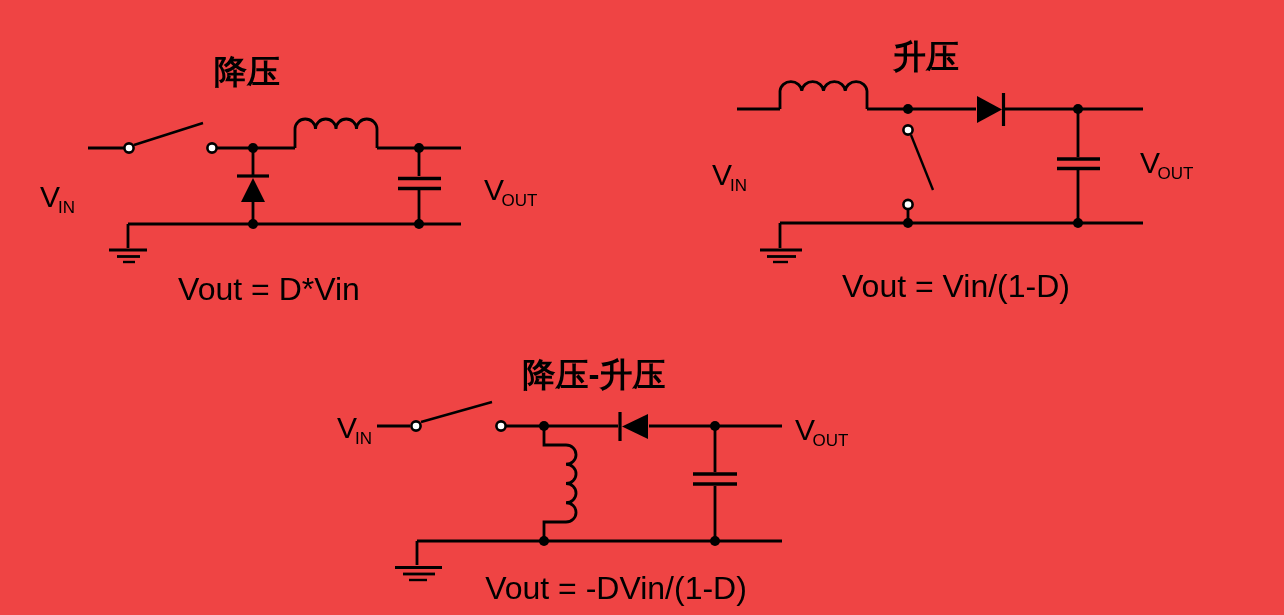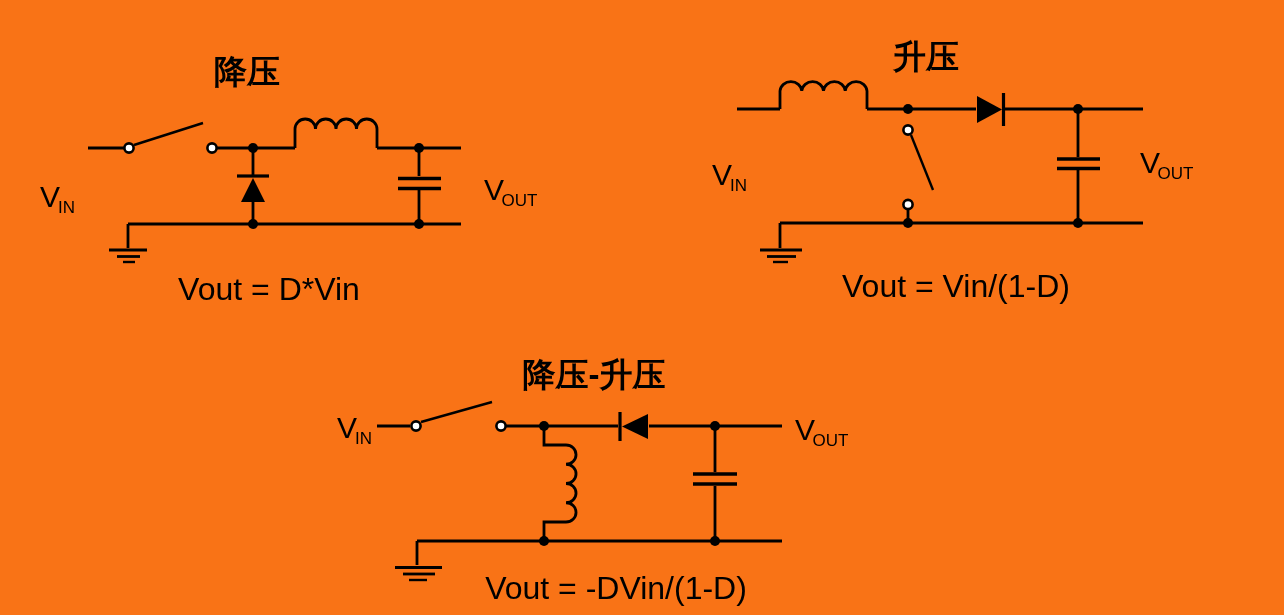--- a/index.html
+++ b/index.html
@@ -1,20 +1,20 @@
 <!DOCTYPE html>
 <html><head>
 <meta charset="utf-8">
 <style>
   html, body { margin: 0; padding: 0; background: #ffffff; }
   .canvas {
     position: relative;
     width: 1284px;
     height: 615px;
-    background: #f97316;
+    background: #ef4444;
     overflow: hidden;
     font-family: "Liberation Sans", sans-serif;
   }
   svg { display: block; }
   .wire   { fill: none; stroke: #000000; stroke-width: 2.8; }
   .coil   { fill: none; stroke: #000000; stroke-width: 2.8; }
   .blade  { fill: none; stroke: #000000; stroke-width: 2.4; }
   .pole   { fill: #ffffff; stroke: #000000; stroke-width: 2.6; }
   .dot    { fill: #000000; stroke: none; }
   .tri    { fill: #000000; stroke: none; }

